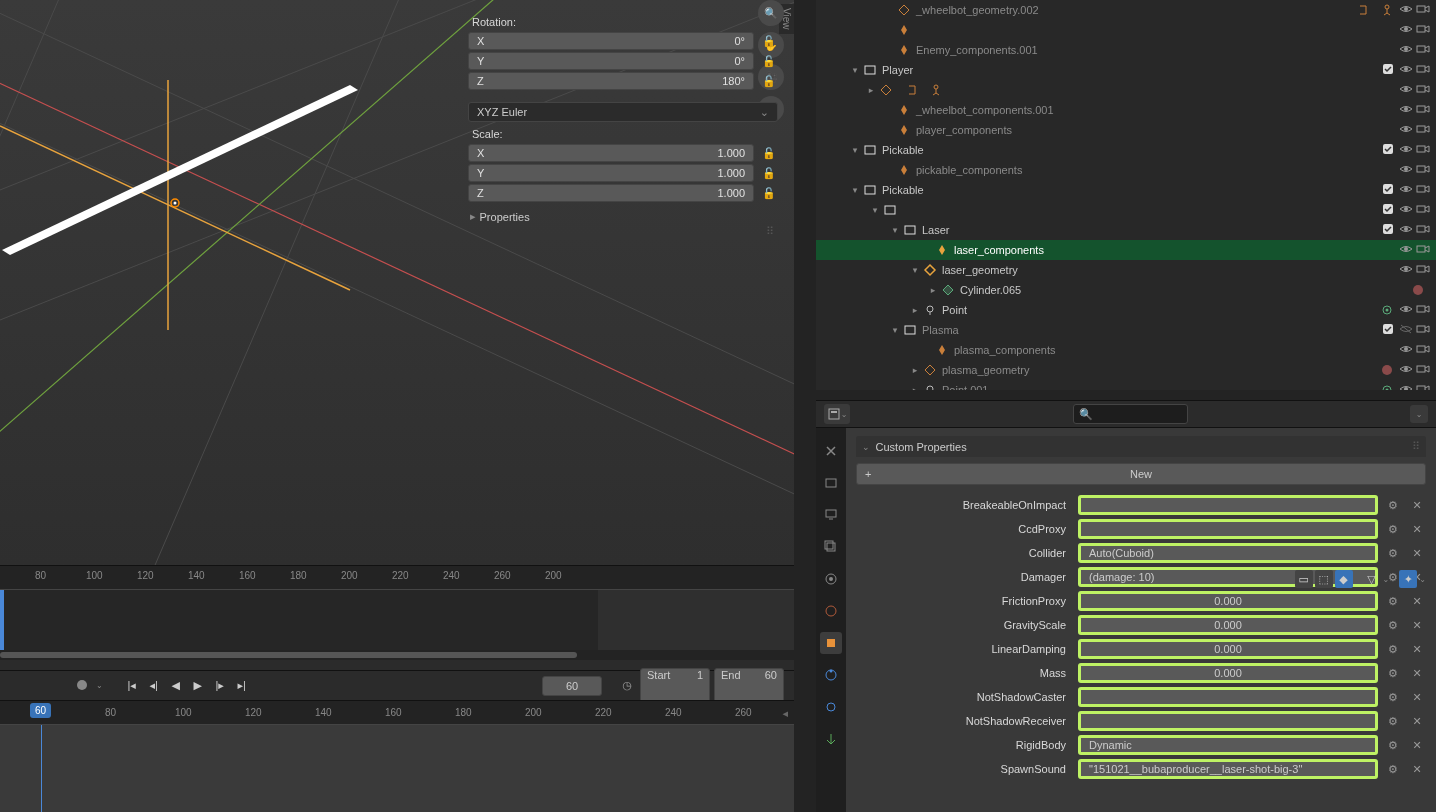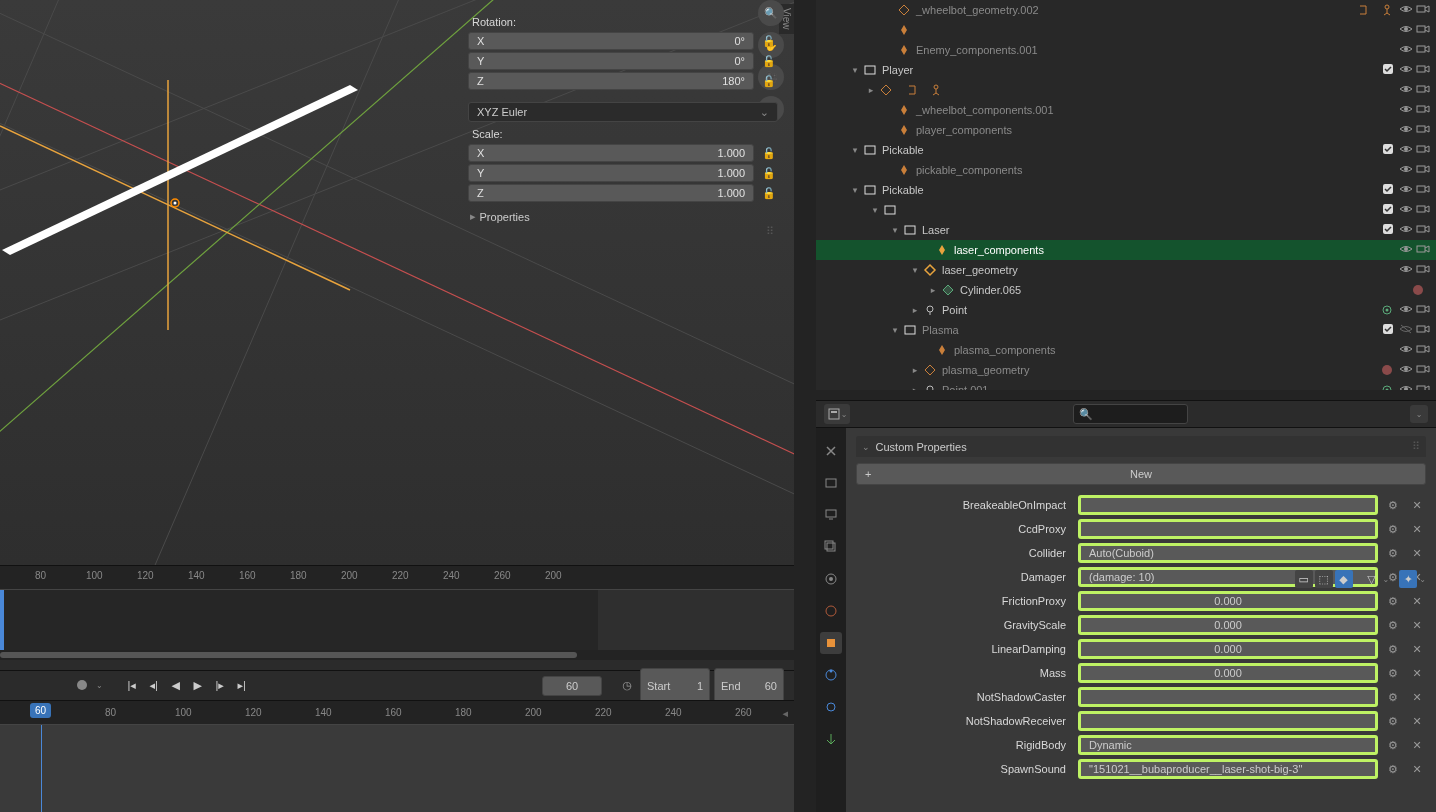--- a/index.html
+++ b/index.html
@@ -67,21 +67,21 @@
 .ds-body { height: 60px; background: #2f2f2f; position: relative; overflow: hidden; }
 .ds-shade { position: absolute; left: 0; top: 0; bottom: 0; background: #262626; width: 598px; }
 .ds-scrub { position: absolute; left: 0; top: -2px; width: 4px; height: 80px; background: #4a88d8; }
 .ds-scroller { height: 10px; background: #232323; position: relative; }
 .ds-thumb { position: absolute; left: 0; top: 2px; height: 6px; width: 577px; background: #555; border-radius: 3px; }
 
 .transport { position: absolute; left: 0; top: 670px; width: 794px; height: 30px; background: #2b2b2b; display: flex; align-items: center; padding: 0 10px; gap: 4px; border-top: 1px solid #111; }
 .rec-btn { width: 18px; height: 18px; }
 .play-btn { width: 18px; height: 18px; display:flex; align-items:center; justify-content:center; color: #ccc; }
 .frame-field { width: 60px; height: 20px; background: #595959; border-radius: 3px; display: flex; align-items: center; justify-content: center; border: 1px solid #444; }
-.se-field { width: 70px; height: 36px; background: #595959; border-radius: 3px; display: flex; align-items: center; padding: 0 6px; justify-content: space-between; border: 1px solid #444;}
+.se-field { width: 70px; height: 36px; background: #595959; border-radius: 3px; display: flex; align-items: flex-start; padding: 0 6px; justify-content: space-between; border: 1px solid #444;}
 
 .timeline2 { position: absolute; left: 0; top: 700px; width: 794px; bottom: 0; background: #2b2b2b; border-top: 1px solid #111; }
 .ruler2 { height: 24px; background: #232323; border-bottom: 1px solid #444; position: relative; }
 .ruler2 .tick { position: absolute; top: 6px; font-size: 10px; color: #888; }
 .cur-frame { position: absolute; top: 2px; background: #3873b8; color: #fff; font-size: 10px; padding: 2px 5px; border-radius: 3px; }
 .tl2-body { position: absolute; top: 24px; left: 0; right: 0; bottom: 0; background: #3a3a3a; }
 .playhead { position: absolute; top: 0; bottom: 0; width: 1px; background: #4a88d8; }
 .tl-right-gizmo { position: absolute; right: 6px; top: 6px; color: #666; }
 
 .ds-toolbar { position: absolute; right: 10px; top: 570px; display: flex; gap: 2px; }

